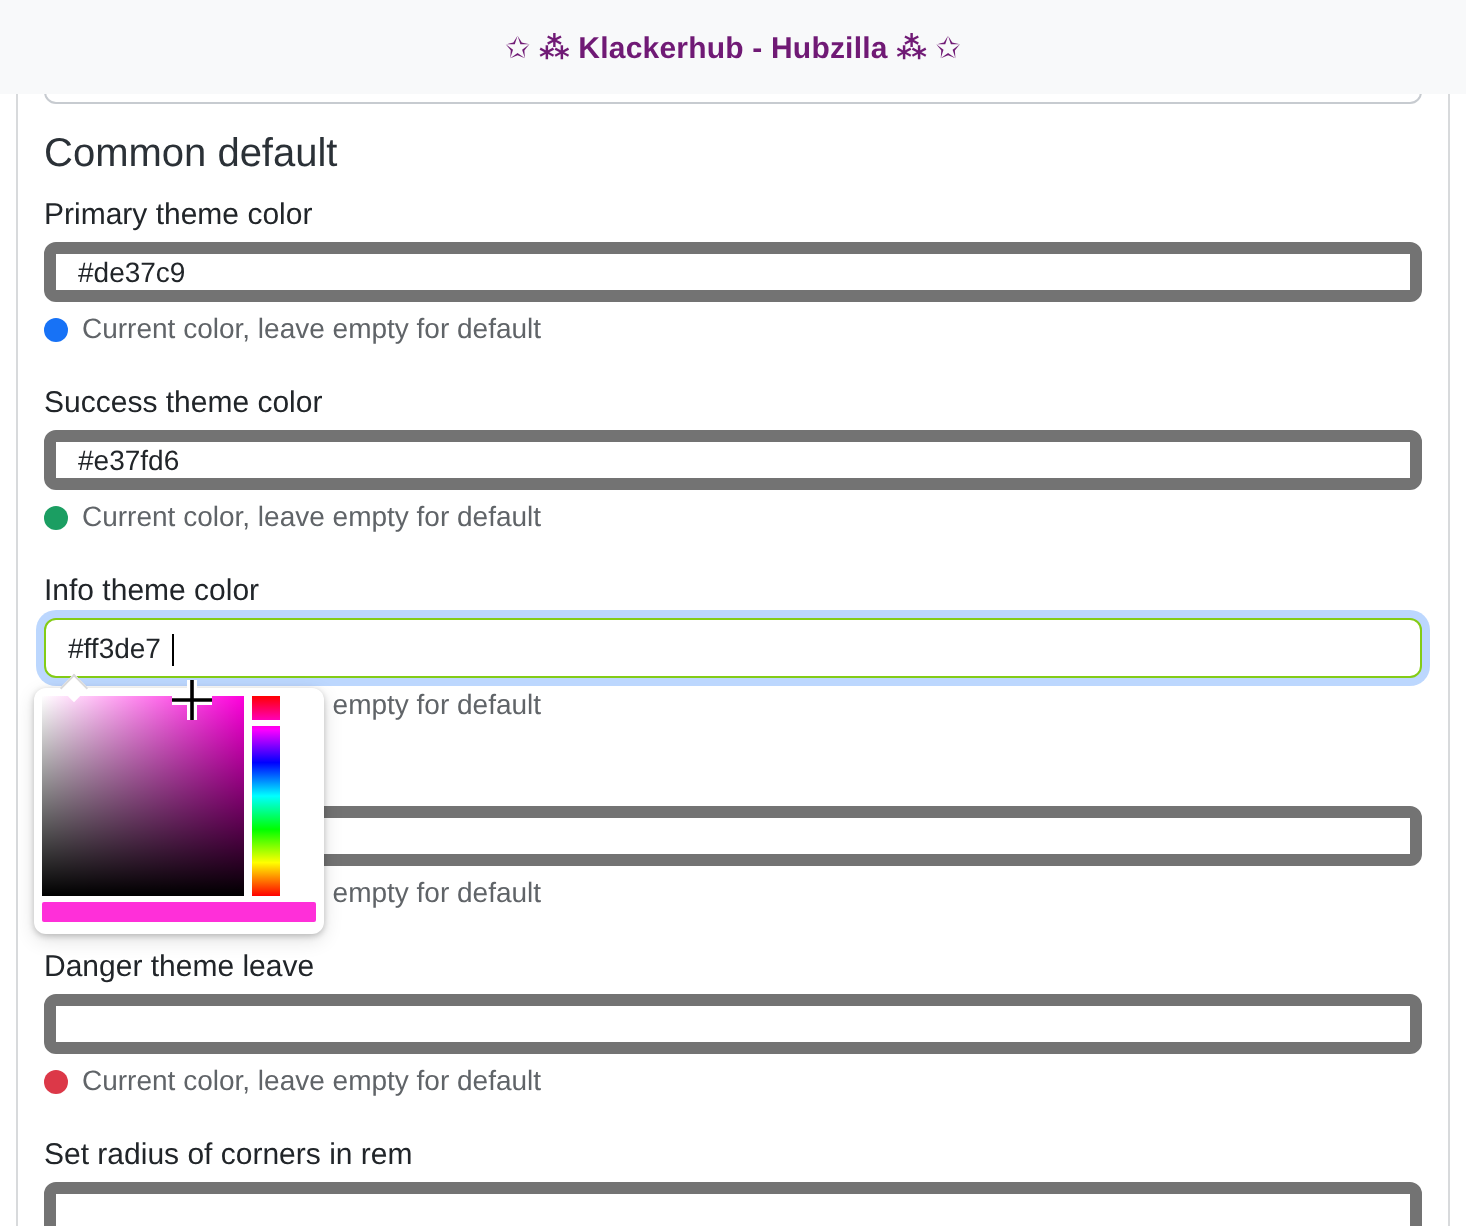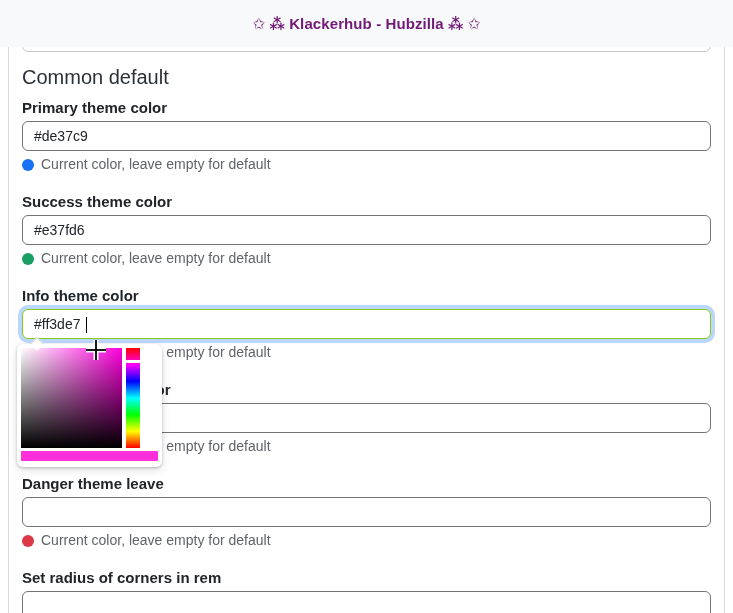--- a/index.html
+++ b/index.html
@@ -36,26 +36,26 @@
     position: absolute; top: 47px; left: 13px; right: 13px;
   }
 
   h2.section-heading {
     margin: 18px 0 10px 0;
     font-size: 20px; font-weight: 500; color: #2b3137; line-height: 24px;
   }
 
   .field-group { margin-bottom: 22px; }
   .field-group label {
-    display: block; font-size: 15px; font-weight: 700; color: #212529;
+    display: block; font-size: 15px; font-weight: 400; color: #212529;
     line-height: 17px; margin-bottom: 5px;
   }
   .field-group input[type="text"] {
     display: block; width: 100%; height: 30px;
-    border: 1px solid #737373; border-radius: 6px;
+    border: 6px solid #737373; border-radius: 6px;
     padding: 0 11px; font-size: 14px; color: #212529;
     font-family: "Liberation Sans", sans-serif;
     background: #fff; outline: none; margin-bottom: 6px;
   }
   .field-group input[type="text"].focused {
     border: 1px solid #84cc16;
     box-shadow: 0 0 0 4px rgba(13,110,253,.28);
   }
   .help-row {
     display: flex; align-items: flex-end; gap: 7px;

